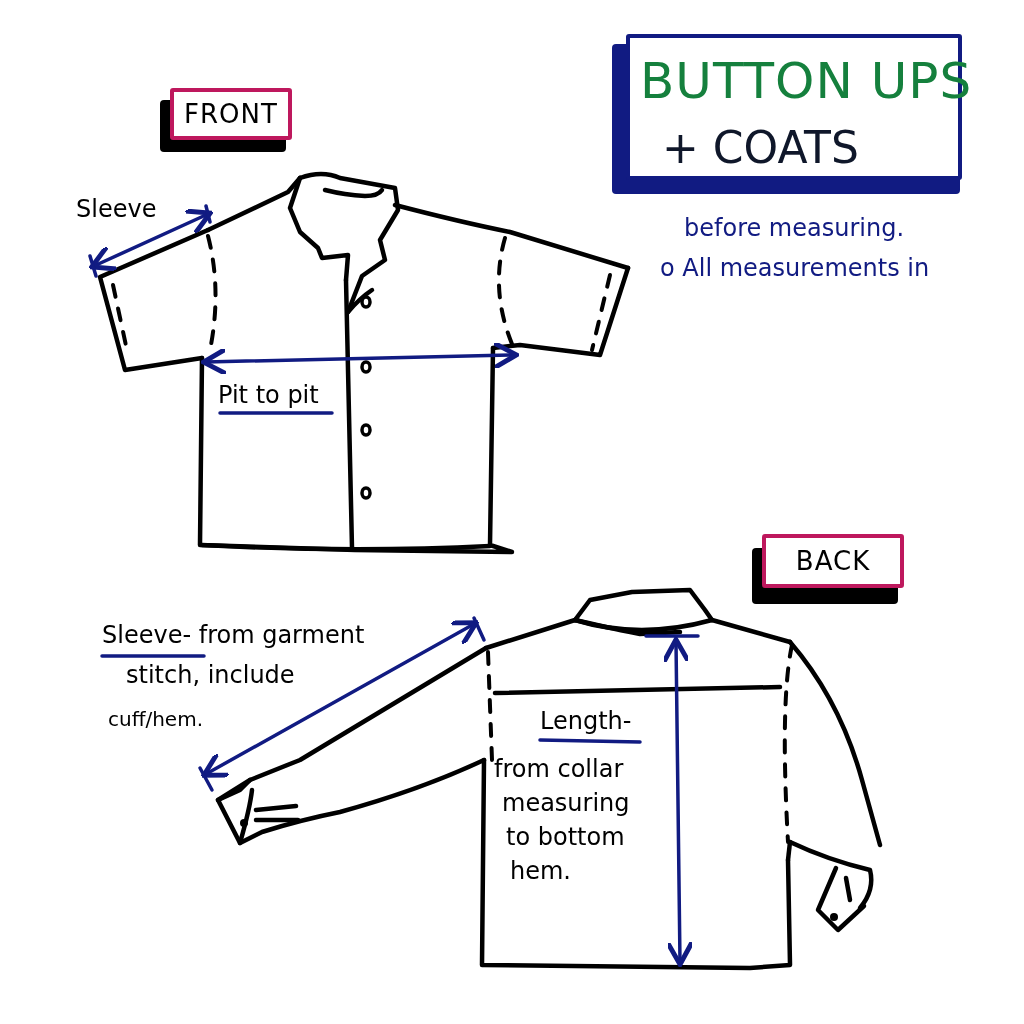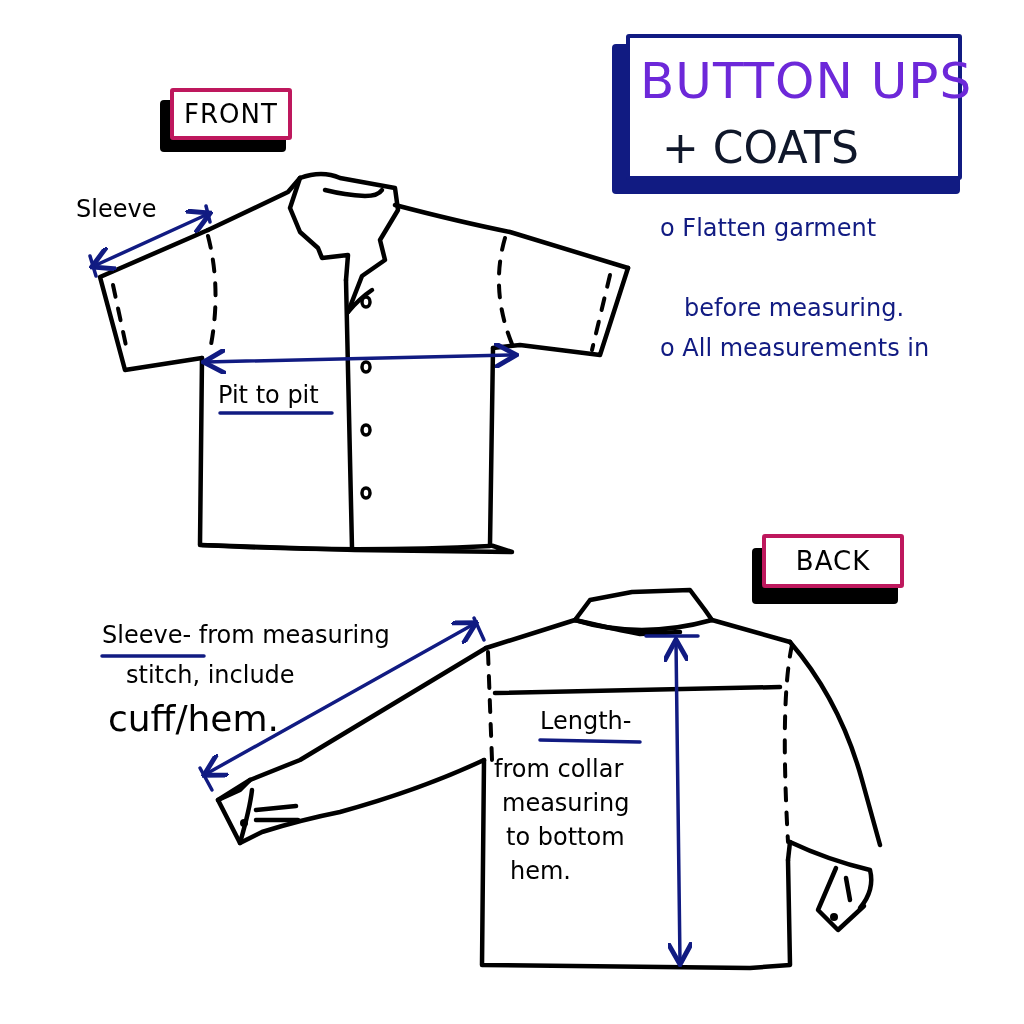--- a/index.html
+++ b/index.html
@@ -3,29 +3,29 @@
   <meta charset="utf-8">
   <style>
     html, body { margin: 0; padding: 0; background: #ffffff; }
     body { width: 1024px; height: 1024px; position: relative; overflow: hidden; font-family: "DejaVu Sans", sans-serif; }
     .abs { position: absolute; }
     svg.art { position: absolute; left: 0; top: 0; width: 1024px; height: 1024px; }
 
     
     .title-shadow { left: 612px; top: 44px; width: 348px; height: 150px; background: #111b82; border-radius: 4px; }
     .title-box { left: 626px; top: 34px; width: 336px; height: 146px; background: #fff; border: 4px solid #111b82; border-radius: 3px; box-sizing: border-box; }
-    .title-l1 { left: 640px; top: 52px; font-size: 50px; letter-spacing: 1px; color: #6d28d9; font-weight: normal; }
+    .title-l1 { left: 640px; top: 52px; font-size: 50px; letter-spacing: 1px; color: #15803d; font-weight: normal; }
     .title-l2 { left: 662px; top: 122px; font-size: 44px; color: #0f172a; }
 
     
     .tag-shadow { background: #000; border-radius: 4px; }
     .tag-box { background: #fff; border: 4px solid #be185d; box-sizing: border-box; border-radius: 3px; display: flex; align-items: center; justify-content: center; font-size: 26px; letter-spacing: 1px; color: #000; }
 
     .notes { left: 660px; top: 208px; font-size: 24px; line-height: 40px; color: #111b82; }
-    .notes .indent { padding-left: 24px; margin-top: 40px; }
+    .notes .indent { padding-left: 24px; }
 
     .txt { color: #000000; font-size: 24px; line-height: 34px; }
   </style>
 </head>
 <body>
 
 <svg class="art" viewBox="0 0 1024 1024">
   <defs>
     <marker id="arrowB" viewBox="0 0 10 10" refX="8" refY="5" markerWidth="7" markerHeight="7" orient="auto-start-reverse">
       <path d="M0,0 L9,5 L0,10" fill="none" stroke="#111b82" stroke-width="2"></path>
@@ -117,45 +117,41 @@
     <path d="M540,740 L640,742"></path>
   </g>
 </svg>
 
 <div class="abs title-shadow"></div>
 <div class="abs title-box"></div>
 <div class="abs title-l1">BUTTON UPS</div>
 <div class="abs title-l2">+ COATS</div>
 
 <div class="abs notes">
-  <div>
-    <span>o</span>
-    <span>Flatten garment</span>
-  </div>
   <div class="indent">before measuring.</div>
   <div>
     <span>o</span>
     <span>All measurements in</span>
   </div>
 </div>
 
 <div class="abs tag-shadow" style="left:160px; top:100px; width:126px; height:52px;"></div>
 <div class="abs tag-box" style="left:170px; top:88px; width:122px; height:52px;">FRONT</div>
 
 <div class="abs txt" style="left:76px; top:192px;">Sleeve</div>
 <div class="abs txt" style="left:218px; top:378px;">Pit to pit</div>
 
 <div class="abs tag-shadow" style="left:752px; top:548px; width:146px; height:56px;"></div>
 <div class="abs tag-box" style="left:762px; top:534px; width:142px; height:54px;">BACK</div>
 
 <div class="abs txt" style="left:102px; top:618px;">
-  <span>Sleeve</span><span>- from measuring</span>
+  <span>Sleeve</span><span>- from garment</span>
 </div>
 <div class="abs txt" style="left:126px; top:658px;">stitch, include</div>
-<div class="abs txt" style="left:108px; top:702px; font-size:36px;">cuff/hem.</div>
+<div class="abs txt" style="left:108px; top:702px; font-size:20px;">cuff/hem.</div>
 
 <div class="abs txt" style="left:540px; top:704px;">
   <span>Length</span><span>-</span>
 </div>
 <div class="abs txt" style="left:494px; top:752px;">from collar</div>
 <div class="abs txt" style="left:502px; top:786px;">measuring</div>
 <div class="abs txt" style="left:506px; top:820px;">to bottom</div>
 <div class="abs txt" style="left:510px; top:854px;">hem.</div>
 
 </body></html>

